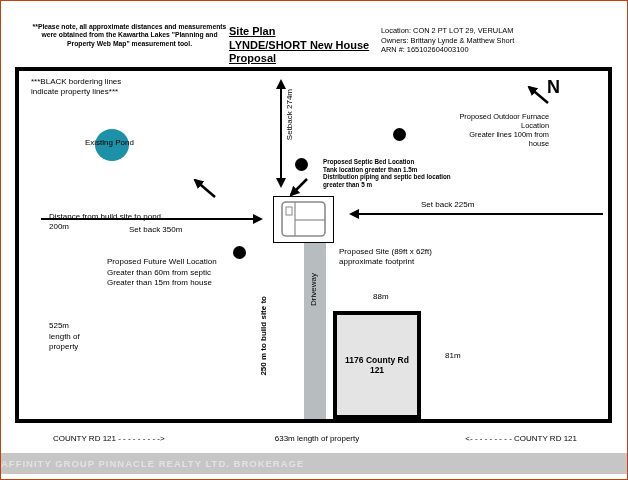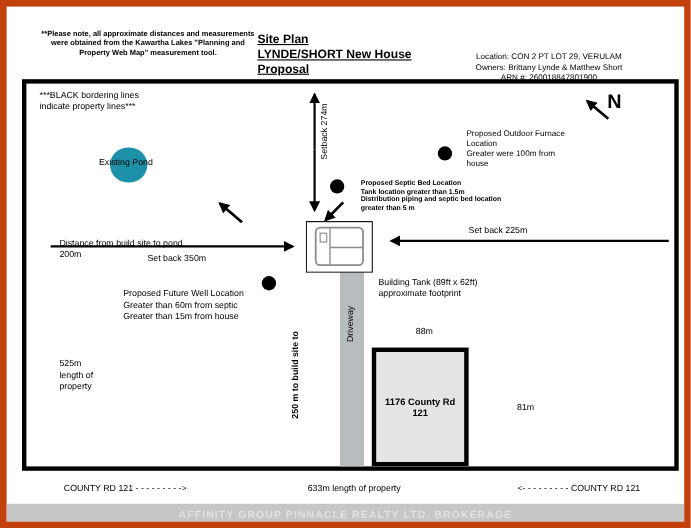--- a/index.html
+++ b/index.html
@@ -1,81 +1,81 @@
 <!DOCTYPE html>
 <html><head>
 <meta charset="utf-8">
 <style>
   html,body { margin:0; padding:0; background:#ffffff; }
   .page {
     position:relative; width:628px; height:480px; background:#ffffff;
     font-family:"Liberation Sans", sans-serif; color:#000;
-    border:6px solid #c2410c; box-sizing:border-box; overflow:hidden;
+    border:1px solid #c2410c; box-sizing:border-box; overflow:hidden;
   }
   .abs { position:absolute; }
   .vtext { writing-mode:vertical-rl; transform:rotate(180deg); white-space:nowrap; }
 
   .disclaimer { left:26px; top:22px; width:205px; font-size:6.8px; line-height:8.4px; font-weight:bold; text-align:center; }
   .title { left:228px; top:24px; width:170px; }
   .title div { font-size:11px; font-weight:bold; text-decoration:underline; line-height:13.5px; }
-  .infoblock { left:380px; top:25px; width:226px; font-size:7.4px; line-height:9.6px; text-align:center;margin-top:16px; }
+  .infoblock { left:380px; top:25px; width:226px; font-size:7.4px; line-height:9.6px; text-align:left; }
 
   .property-border { left:14px; top:66px; width:597px; height:356px; border:4px solid #000; box-sizing:border-box; background:transparent; }
 
   .border-note { left:30px; top:76px; font-size:8px; line-height:10px; }
   .pond { left:94px; top:128px; width:34px; height:32px; border-radius:50%; }
   .pond-label { left:84px; top:137px; font-size:8px; }
   .pond-dist { left:48px; top:171px; width:168px; font-size:8px; line-height:10px; text-align:left;margin-top:40px; }
   .setback-v { left:284px; top:88px; font-size:8px; }
   .north-n { left:546px; top:76px; font-size:18px; font-weight:bold; }
-  .furnace-text { left:418px; top:111px; width:130px; font-size:7.4px; line-height:9px; text-align:left; }
+  .furnace-text { left:418px; top:111px; width:130px; font-size:7.4px; line-height:9px; text-align:right; }
   .dot { width:13px; height:13px; border-radius:50%; background:#000; }
   .furnace-dot { left:392px; top:127px; }
   .septic-dot { left:294px; top:157px; }
   .septic-text { left:322px; top:157px; width:170px; font-size:6.3px; line-height:7.6px; font-weight:bold; }
   .setback-left-label { left:128px; top:224px; font-size:8px; }
   .setback-right-label { left:420px; top:199px; font-size:8px; }
   .house-icon { left:272px; top:195px; }
   .bsite-text { left:338px; top:246px; width:150px; font-size:8px; line-height:10px; }
   .well-dot { left:232px; top:245px; }
   .well-text { left:106px; top:256px; width:150px; font-size:8px; line-height:10.5px; }
   .driveway { left:303px; top:241px; width:22px; height:177px; }
   .driveway-label { left:308px; top:272px; font-size:8px; }
   .drive-dist { left:258px; top:295px; font-size:8px; font-weight:bold; }
   .dim-top { left:372px; top:291px; font-size:8px; }
-  .dim-right { left:464px; top:350px; font-size:8px;margin-top:10px; }
+  .dim-right { left:444px; top:350px; font-size:8px; }
   .building { left:332px; top:310px; width:88px; height:108px; border:4px solid #000; box-sizing:border-box;
               display:flex; align-items:center; justify-content:flex-end; }
   .building-label { font-size:8.5px; font-weight:bold; text-align:center; }
   .left-length { left:28px; top:320px; font-size:8px; line-height:10.5px;margin-left:20px; }
   .road-left { left:52px; top:433px; font-size:8px; }
   .road-center { left:226px; top:433px; width:180px; font-size:8px; text-align:center; }
   .road-right { left:398px; top:433px; width:178px; font-size:8px; text-align:right; }
   .watermark-bar { left:0; right:0; top:452px; height:21px; background:#c6c6c6;
-                   display:flex; align-items:center; justify-content:center; }
+                   display:flex; align-items:center; justify-content:flex-start; }
   .watermark-text { font-size:9.5px; letter-spacing:1px; color:#e2e2e2; font-weight:bold; }
   svg.overlay { position:absolute; left:0; top:0; pointer-events:none; }
 </style>
 </head>
 <body>
 
 <div class="page">
 
   <div class="abs disclaimer">**Please note, all approximate distances and measurements were obtained from the Kawartha Lakes "Planning and Property Web Map" measurement tool.</div>
 
   <div class="abs title">
     <div>Site Plan</div>
     <div>LYNDE/SHORT New House</div>
     <div>Proposal</div>
   </div>
 
   <div class="abs infoblock">
     <div>Location: CON 2 PT LOT 29, VERULAM</div>
     <div>Owners: Brittany Lynde &amp; Matthew Short</div>
-    <div>ARN #: 260018847801900</div>
+    <div>ARN #: 165102604003100</div>
   </div>
 
   <div class="abs property-border"></div>
 
   <div class="abs driveway" style="background:#b7bdbf;"></div>
 
   <div class="abs building" style="background:#e4e4e4;">
     <div class="building-label">1176 County Rd 121</div>
   </div>
 
@@ -108,21 +108,21 @@
   </div>
 
   <div class="abs setback-v vtext">Setback 274m</div>
 
   <div class="abs north-n">N</div>
 
   <div class="abs dot furnace-dot"></div>
   <div class="abs furnace-text">
     <div>Proposed Outdoor Furnace</div>
     <div>Location</div>
-    <div>Greater were 100m from</div>
+    <div>Greater lines 100m from</div>
     <div>house</div>
   </div>
 
   <div class="abs dot septic-dot"></div>
   <div class="abs septic-text">
     <div>Proposed Septic Bed Location</div>
     <div>Tank location greater than 1.5m</div>
     <div>Distribution piping and septic bed location</div>
     <div>greater than 5 m</div>
   </div>
@@ -132,21 +132,21 @@
 
   <svg class="abs house-icon" width="61" height="47" viewBox="0 0 61 47">
     <rect x="0.5" y="0.5" width="60" height="46" fill="#ffffff" stroke="#000" stroke-width="1"></rect>
     <rect x="9" y="6" width="43" height="34" rx="4" fill="none" stroke="#8a8a8a" stroke-width="1.6"></rect>
     <line x1="22" y1="6" x2="22" y2="40" stroke="#8a8a8a" stroke-width="1.2"></line>
     <line x1="22" y1="24" x2="52" y2="24" stroke="#8a8a8a" stroke-width="1.2"></line>
     <rect x="13" y="11" width="6" height="8" fill="none" stroke="#8a8a8a" stroke-width="1"></rect>
   </svg>
 
   <div class="abs bsite-text">
-    <div>Building Tank (89ft x 62ft)</div>
+    <div>Proposed Site (89ft x 62ft)</div>
     <div>approximate footprint</div>
   </div>
 
   <div class="abs dot well-dot"></div>
   <div class="abs well-text">
     <div>Proposed Future Well Location</div>
     <div>Greater than 60m from septic</div>
     <div>Greater than 15m from house</div>
   </div>
 

